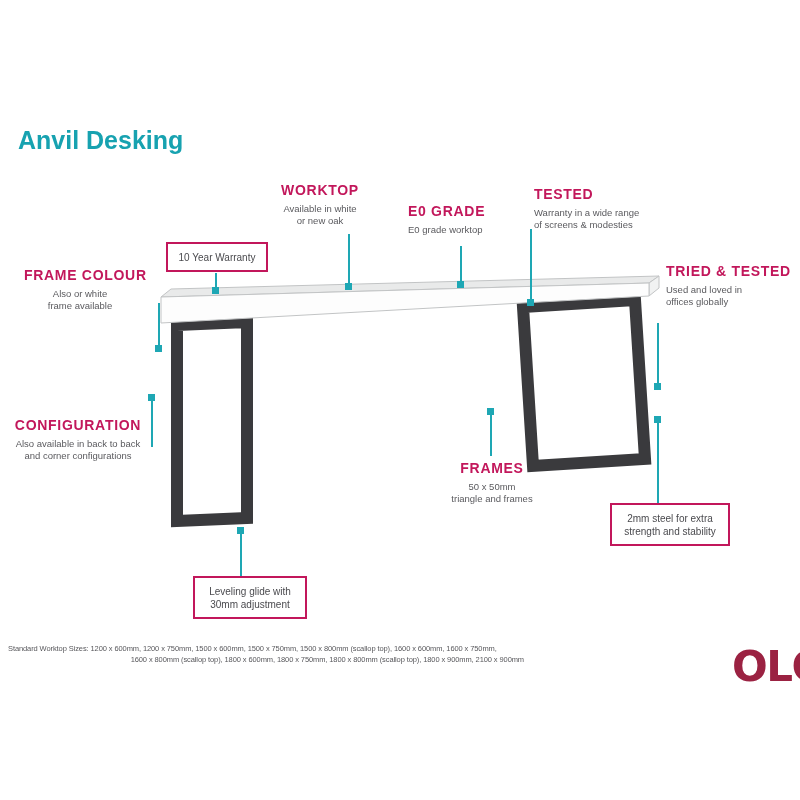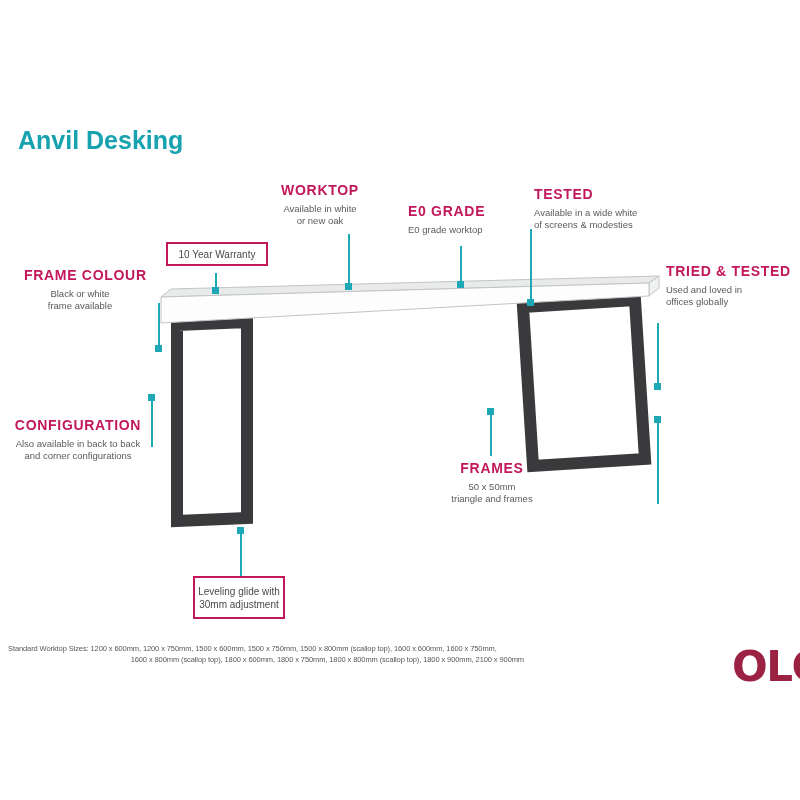--- a/index.html
+++ b/index.html
@@ -77,27 +77,27 @@
     <div class="callout-text">or new oak</div>
   </div>
 
   <div class="callout ta-l" style="left:408px;top:203px;width:110px">
     <div class="callout-heading">E0 GRADE</div>
     <div class="callout-text">E0 grade worktop</div>
   </div>
 
   <div class="callout ta-l" style="left:534px;top:186px;width:150px">
     <div class="callout-heading">TESTED</div>
-    <div class="callout-text">Available in a wide white</div>
+    <div class="callout-text">Warranty in a wide range</div>
     <div class="callout-text">of screens &amp; modesties</div>
   </div>
 
   <div class="callout ta-c" style="left:24px;top:267px;width:112px">
     <div class="callout-heading">FRAME COLOUR</div>
-    <div class="callout-text">Black or white</div>
+    <div class="callout-text">Also or white</div>
     <div class="callout-text">frame available</div>
   </div>
 
   <div class="callout ta-l" style="left:666px;top:263px;width:118px">
     <div class="callout-heading">TRIED &amp; TESTED</div>
     <div class="callout-text">Used and loved in</div>
     <div class="callout-text">offices  globally</div>
   </div>
 
   <div class="callout ta-c" style="left:2px;top:417px;width:152px">
@@ -105,26 +105,30 @@
     <div class="callout-text">Also available in back to back</div>
     <div class="callout-text">and corner configurations</div>
   </div>
 
   <div class="callout ta-c" style="left:438px;top:460px;width:108px">
     <div class="callout-heading">FRAMES</div>
     <div class="callout-text">50 x 50mm</div>
     <div class="callout-text">triangle and frames</div>
   </div>
 
-  <div class="fact-box" style="left:166px;top:242px;width:102px;height:24px">
+  <div class="fact-box" style="left:166px;top:242px;width:102px;height:30px">
     <div>10 Year Warranty</div>
   </div>
 
+  <div class="fact-box" style="left:610px;top:503px;width:120px;height:43px">
+    <div>2mm steel for extra</div>
+    <div>strength and stability</div>
+  </div>
 
-  <div class="fact-box" style="left:193px;top:576px;width:92px;height:43px">
+  <div class="fact-box" style="left:193px;top:576px;width:114px;height:43px">
     <div>Leveling glide with</div>
     <div>30mm adjustment</div>
   </div>
 
   <div class="footer-sizes">
     <div class="l1">
       <span>Standard Worktop Sizes:</span>
       <span>1200 x 600mm, 1200 x 750mm, 1500 x 600mm, 1500 x 750mm, 1500 x 800mm (scallop top), 1600 x 600mm, 1600 x 750mm,</span>
     </div>
     <div class="l2">1600 x 800mm (scallop top), 1800 x 600mm, 1800 x 750mm, 1800 x 800mm (scallop top), 1800 x 900mm, 2100 x 900mm</div>

